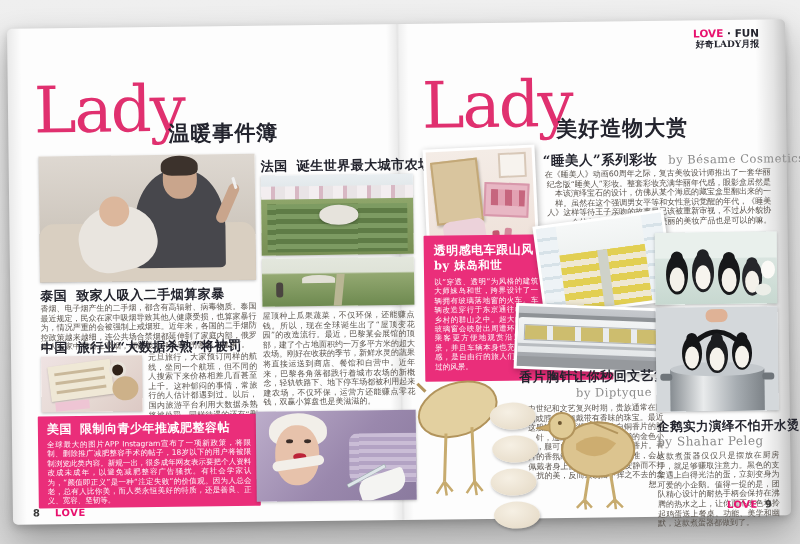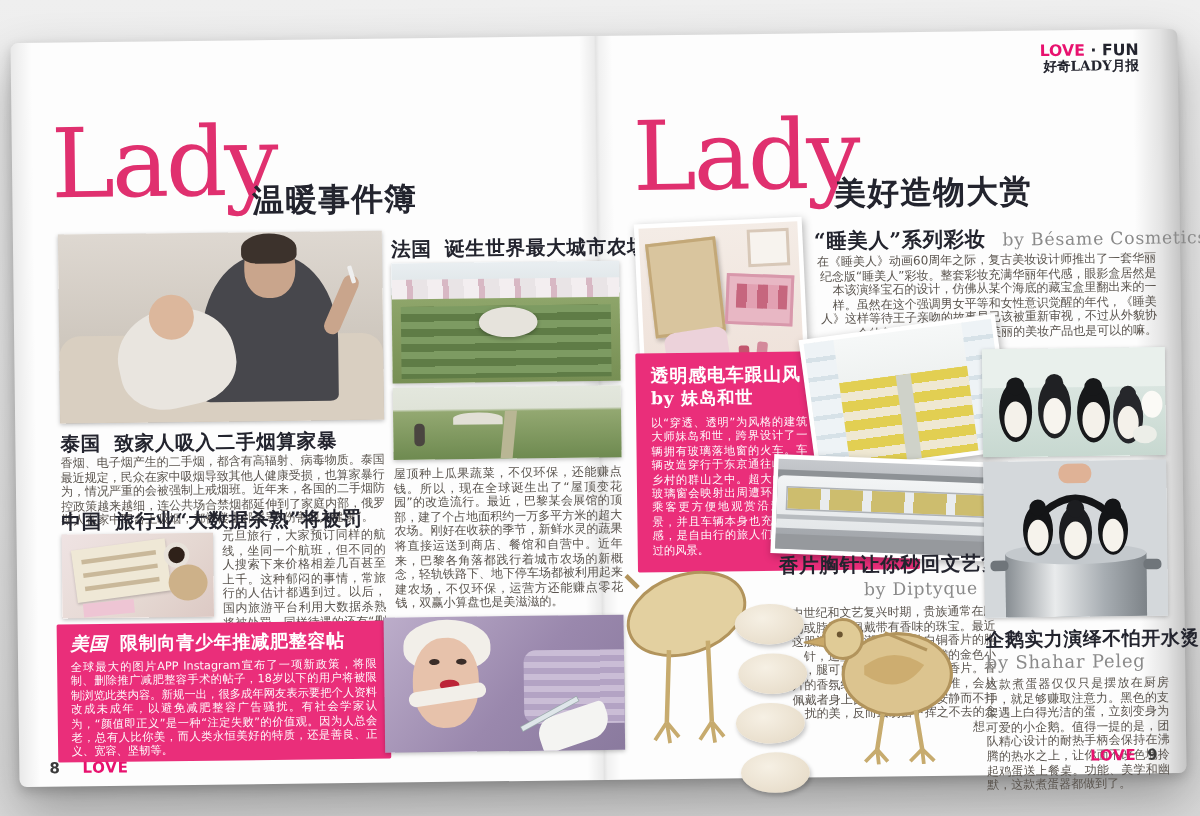--- a/index.html
+++ b/index.html
@@ -157,21 +157,21 @@
         <i></i>
       </div>
     <div class="coffee"></div>
     <div class="hat"></div>
     <div class="pinkitem"></div>
   </div>
   <div class="abs bt" style="left:137px; top:326px; width:109px; height:60px;">元旦旅行，大家预订同样的航线，坐同一个航班，但不同的人搜索下来价格相差几百甚至上千。这种郁闷的事情，常旅行的人估计都遇到过。以后，国内旅游平台利用大数据杀熟将被处罚。同样待遇的还有“删除差评”，酒店、景区任意删除游客一星评论，也算违法。年底人流马上来临，希望限制“大数据杀熟”的法规能延伸到更多的消费领域。</div>
 
   <div class="abs pinkbox" style="left:26px; top:388px; width:222px; height:92px; background:#ea2e7a; padding:6px 9px;">
     <div class="pb-title">
-      <span class="tag" style="margin-right:8px;font-style:italic;">美国</span><span>限制向青少年推减肥整容帖</span>
+      <span class="tag" style="margin-right:8px;">美国</span><span>限制向青少年推减肥整容帖</span>
     </div>
     <div class="pb-body" style="margin-top:3px;">全球最大的图片APP Instagram宣布了一项新政策，将限制、删除推广减肥整容手术的帖子，18岁以下的用户将被限制浏览此类内容。新规一出，很多成年网友表示要把个人资料改成未成年，以避免减肥整容广告骚扰。有社会学家认为，“颜值即正义”是一种“注定失败”的价值观。因为人总会老，总有人比你美，而人类永恒美好的特质，还是善良、正义、宽容、坚韧等。</div>
   </div>
 
   <div class="abs h-sec" style="left:252px; top:132px; color:#23242e;">
     <span class="tag">法国</span><span>诞生世界最大城市农场</span>
   </div>
   <div class="abs photo farm1" style="left:252px; top:150px; width:152px; height:80px;">
     <div class="glass"></div>
     <div class="rows"></div>

